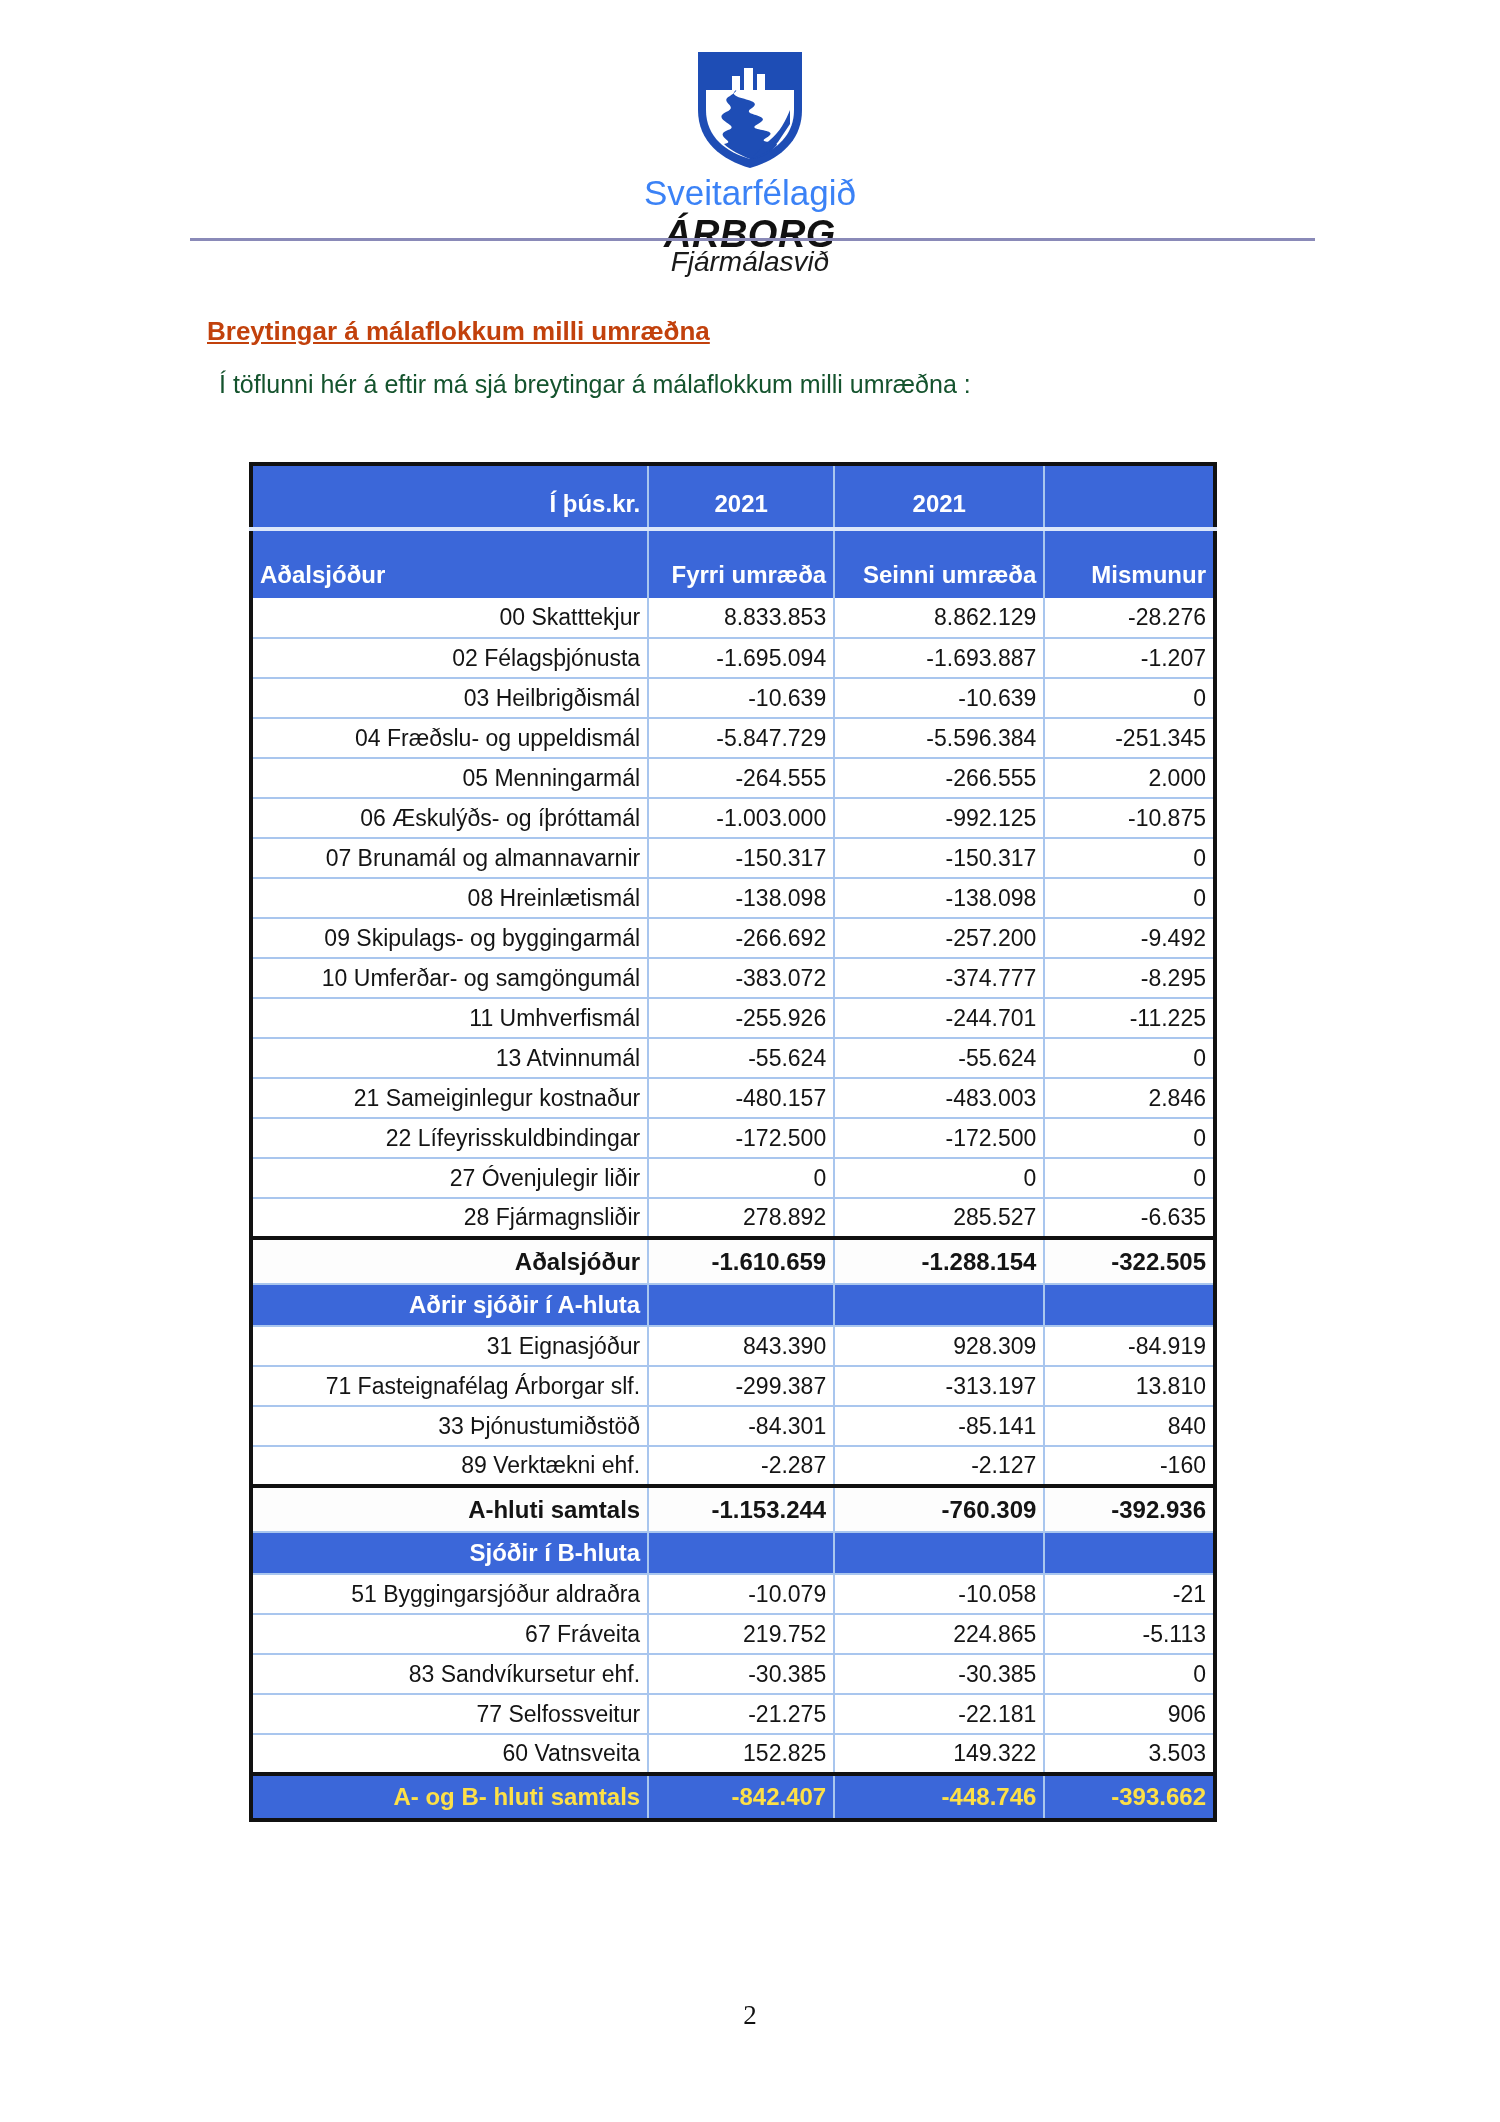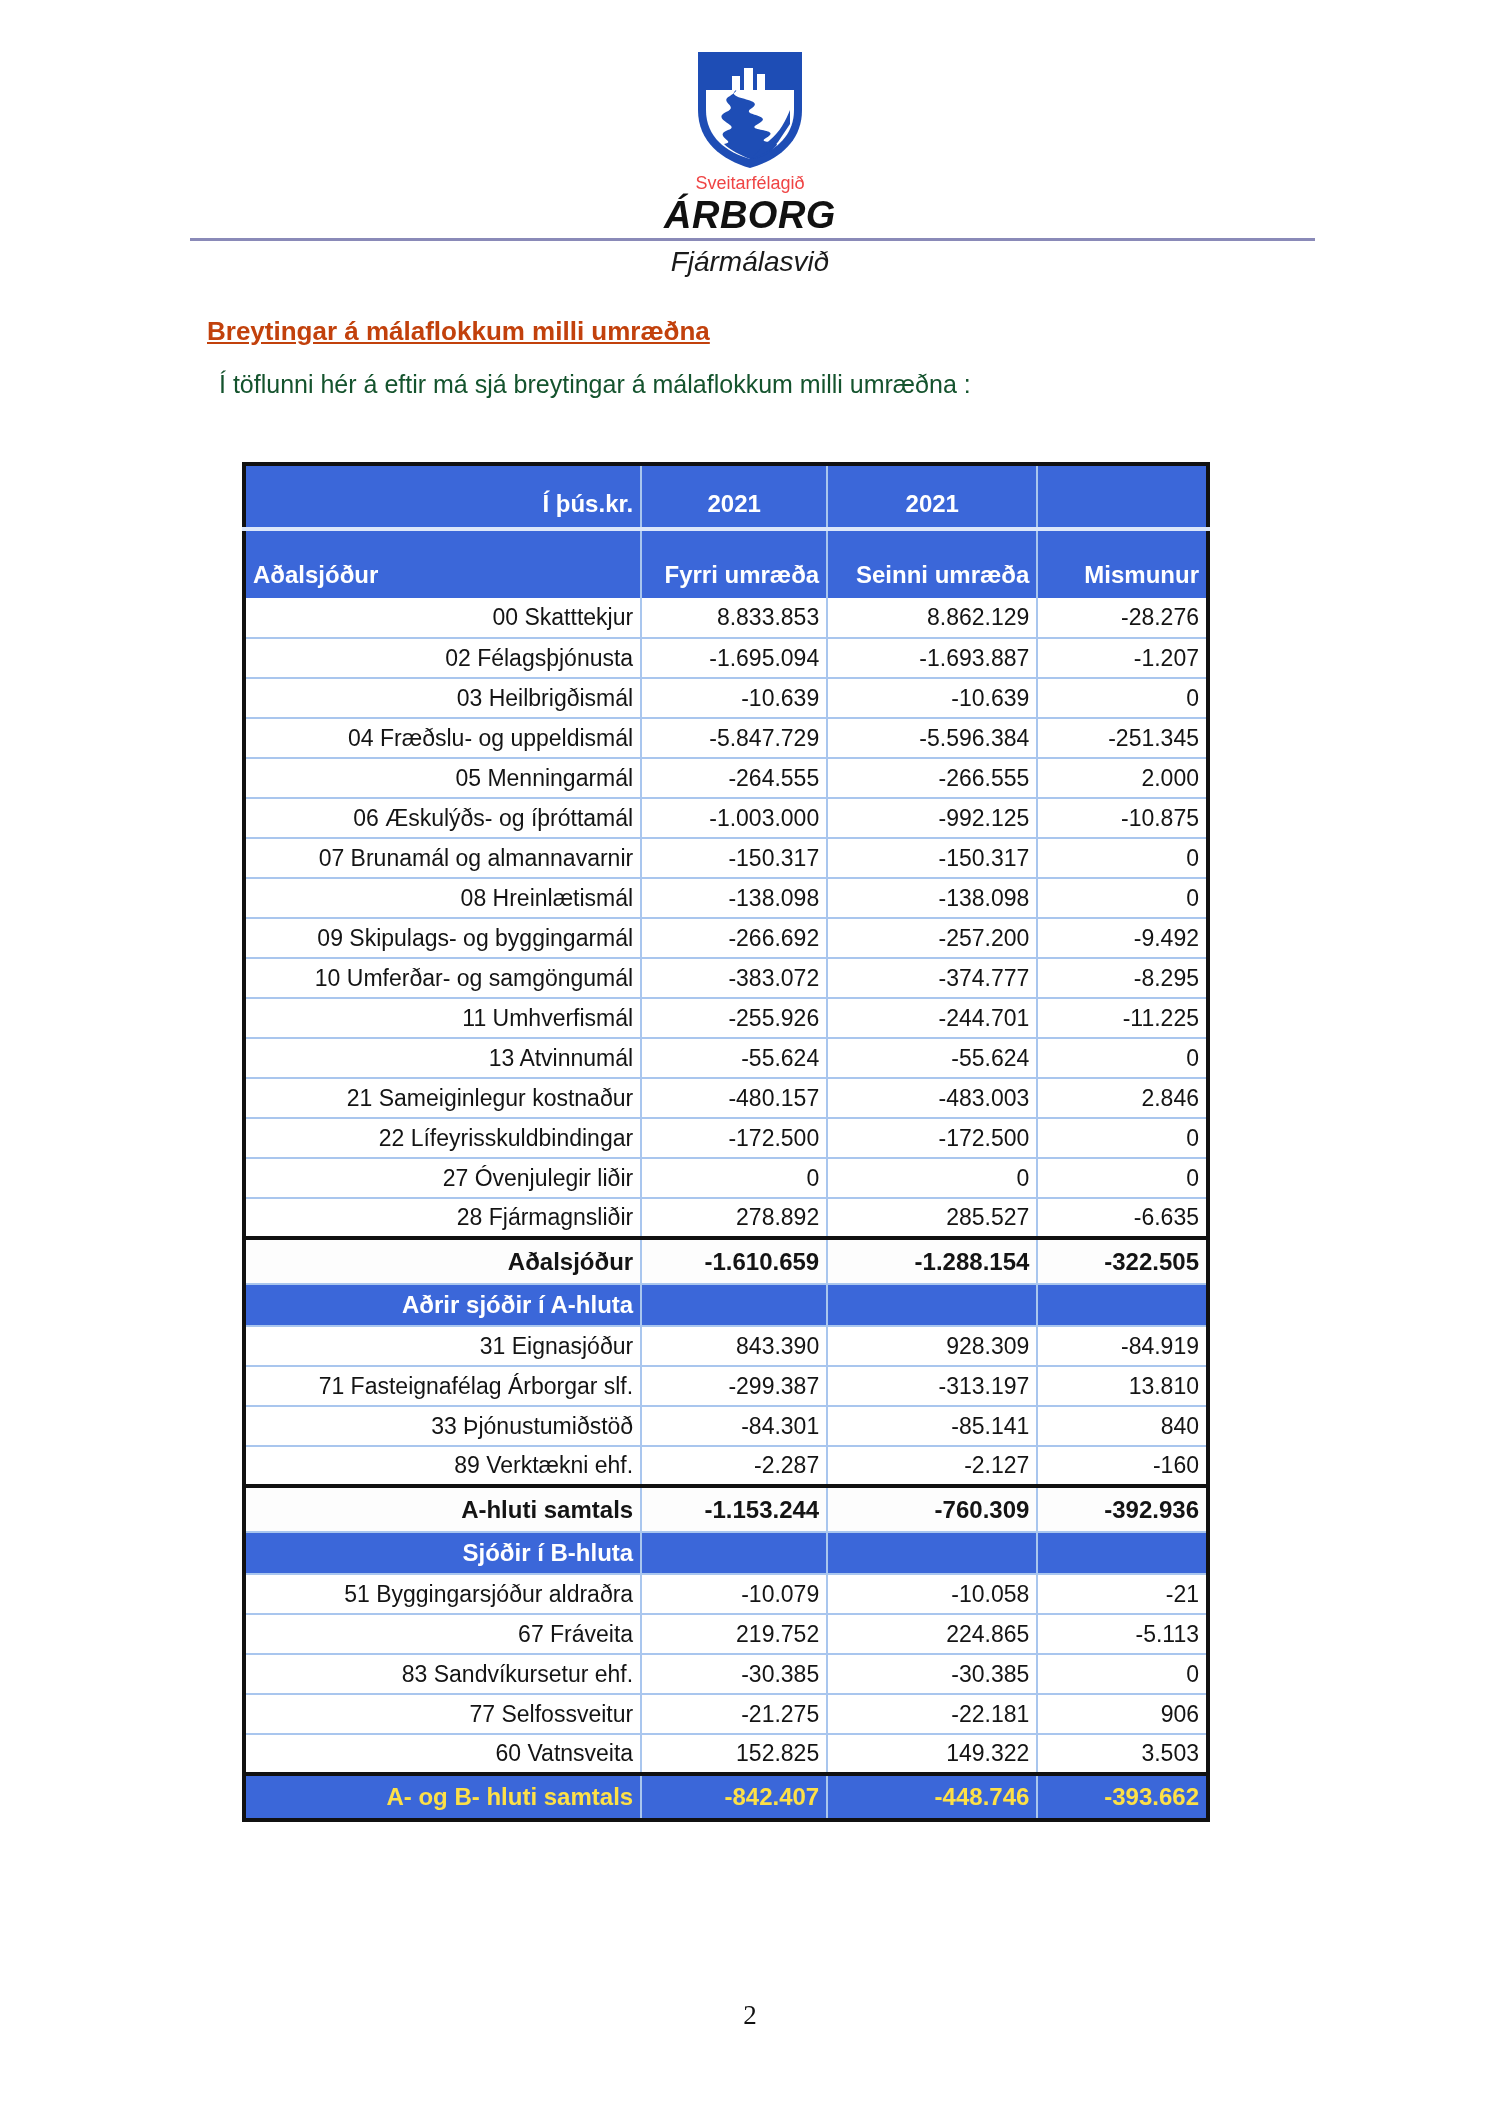--- a/index.html
+++ b/index.html
@@ -11,21 +11,21 @@
     color:#141414;
     overflow:hidden;
   }
 
   
   .logo-block{
     position:absolute;top:48px;left:0;width:1500px;
     text-align:center;line-height:1.1;
   }
   .shield{display:block;margin:0 auto;}
-  .org-top{font-size:18px;color:#ef4444;margin-top:2px;}
+  .org-top{font-size:35px;color:#3b82f6;margin-top:2px;}
   .org-main{font-size:38px;font-weight:bold;color:#111;letter-spacing:.5px;margin-top:1px;font-style:italic;}
   .rule{
     position:absolute;top:238px;left:190px;width:1125px;height:3px;
     background:var(--rule-color,#8a8ab8);
   }
   .dept{
     position:absolute;top:246px;left:0;width:1500px;text-align:center;
     font-size:28px;font-style:italic;color:#1a1a1a;
   }
 
@@ -33,21 +33,21 @@
   .doc-title{
     position:absolute;top:316px;left:207px;
     font-size:26px;font-weight:bold;color:#c2410c;text-decoration:underline;
   }
   .intro{
     position:absolute;top:370px;left:219px;
     font-size:25px;color:#14532d;
   }
 
   
-  .tbl-wrap{position:absolute;top:462px;left:242px;width:968px;}
+  .tbl-wrap{position:absolute;top:462px;left:249px;width:968px;}
   table{
     width:100%;
     border-collapse:collapse;
     table-layout:fixed;
     border:4px solid #111;
     font-size:23px;
   }
   col.c0{width:41.2%;} col.c1{width:19.3%;} col.c2{width:21.8%;} col.c3{width:17.7%;}
 
   th,td{padding:0 7px;overflow:hidden;white-space:nowrap;}

